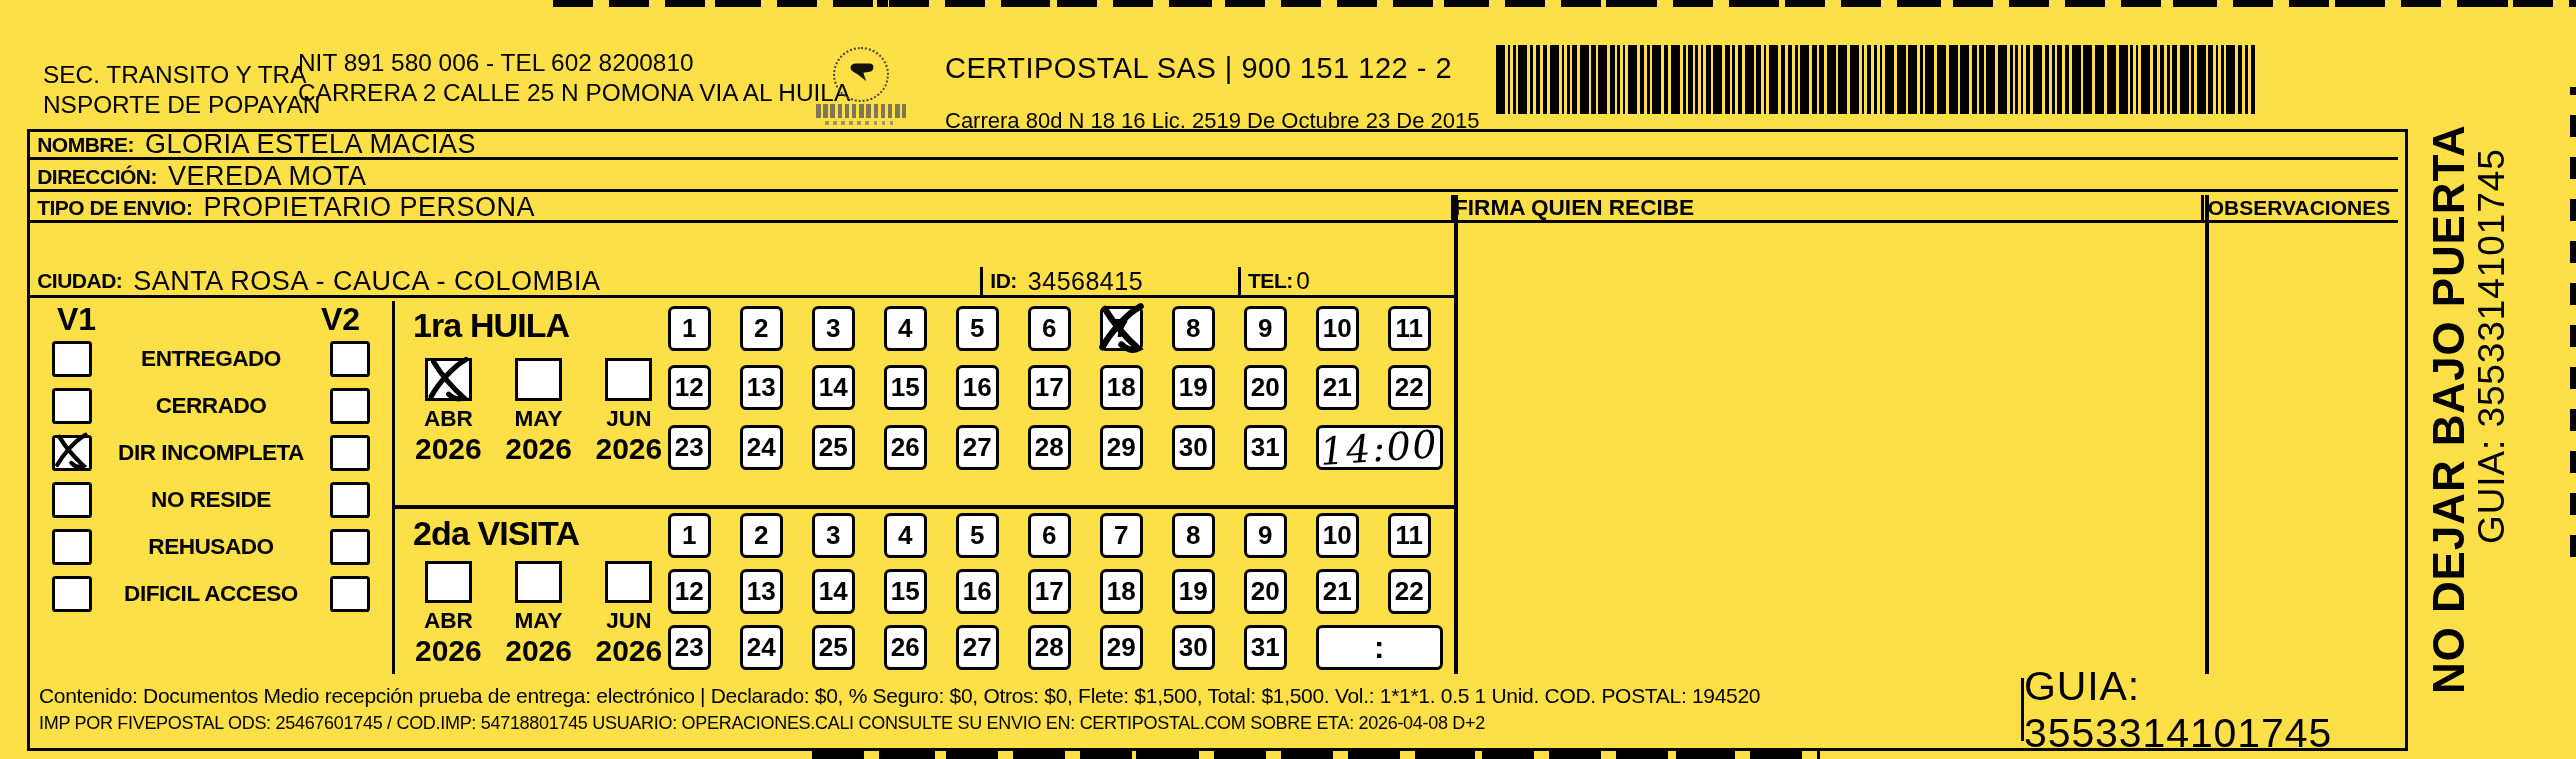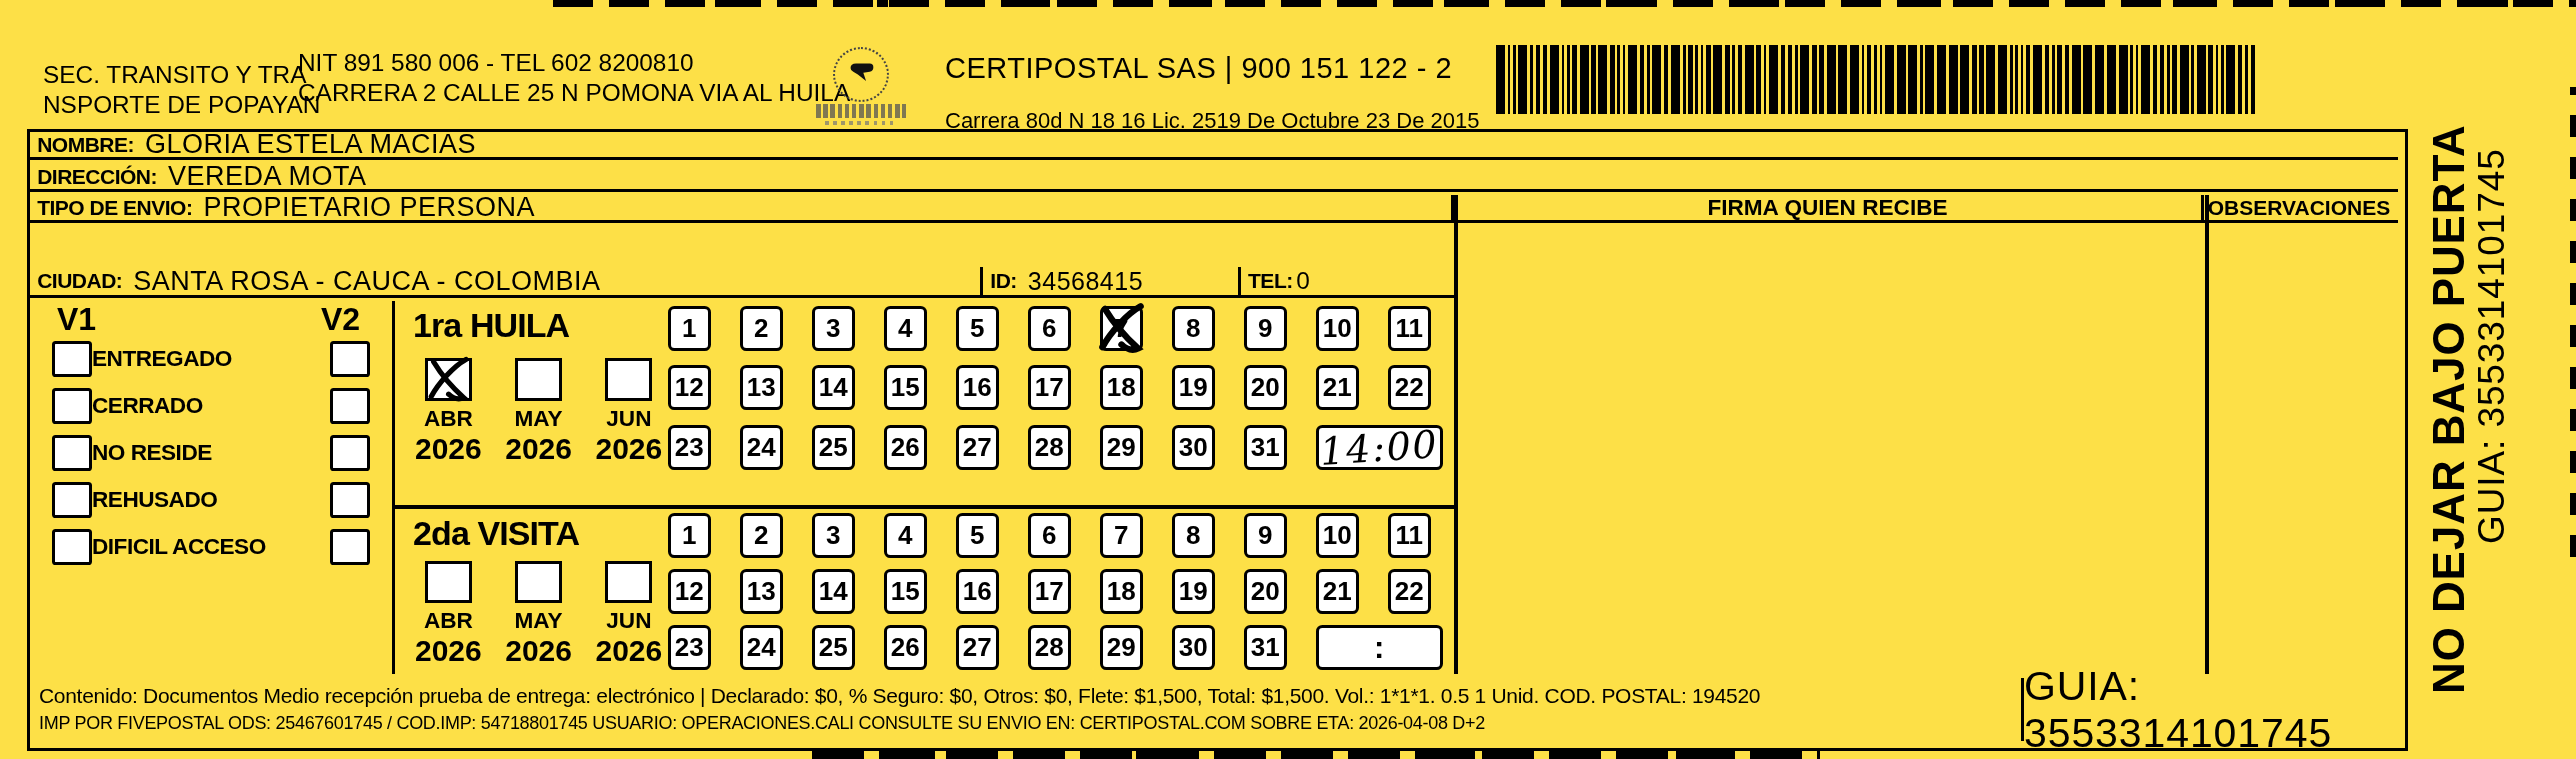--- a/index.html
+++ b/index.html
@@ -38,21 +38,21 @@
   .v-guia{position:absolute;left:2471px;top:544px;transform-origin:0 0;transform:rotate(-90deg);
     font-size:37px;font-weight:400;white-space:nowrap;letter-spacing:0.9px;}
 
   
   .form{position:absolute;left:27px;top:129px;width:2375px;height:616px;border:3.6px solid #000;}
   .row{position:absolute;display:flex;align-items:center;box-sizing:border-box;}
   .r-nombre{left:0;top:0;width:2368px;height:28px;border-bottom:3.6px solid #000;padding-left:7.2px;}
   .r-direccion{left:0;top:32px;width:2368px;height:28px;border-bottom:3.6px solid #000;padding-left:7.2px;}
   .r-band3{left:0;top:63px;width:2368px;height:28px;border-bottom:3.6px solid #000;}
   .c-tipo{width:1424px;height:100%;border-right:3.6px solid #000;box-sizing:border-box;display:flex;align-items:center;padding-left:7.2px;}
-  .c-firmahead{width:750px;height:100%;border-right:3.6px solid #000;box-sizing:border-box;display:flex;align-items:center;justify-content:center;}
+  .c-firmahead{width:750px;height:100%;border-right:3.6px solid #000;box-sizing:border-box;display:flex;align-items:center;}
   .c-obshead{width:190px;height:100%;display:flex;align-items:center;justify-content:center;}
   .r-band4{left:0;top:95px;width:1424px;height:36px;border-bottom:3.6px solid #000;}
   .c-placa{width:224px;height:100%;border-right:3.6px solid #000;box-sizing:border-box;display:flex;align-items:center;padding-left:7.2px;}
   .c-documento{width:776px;height:100%;border-right:3.6px solid #000;box-sizing:border-box;display:flex;align-items:center;padding-left:9px;}
   .c-admision{width:424px;height:100%;display:flex;align-items:center;padding-left:9px;}
   .r-band5{left:0;top:135px;width:1424px;height:31px;border-bottom:3.6px solid #000;}
   .c-ciudad{width:958px;height:100%;border-right:3.6px solid #000;box-sizing:border-box;display:flex;align-items:center;padding-left:7.2px;}
   .c-id{width:259px;height:100%;border-right:3.6px solid #000;box-sizing:border-box;display:flex;align-items:center;padding-left:7.2px;}
   .c-tel{width:207px;height:100%;display:flex;align-items:center;padding-left:7.2px;}
   .lbl{font-weight:bold;font-size:21px;letter-spacing:-0.5px;margin-right:11px;}
@@ -60,21 +60,21 @@
   .divider-v1{position:absolute;left:1424px;top:63px;width:3.6px;height:479px;background:#000;}
   .divider-v2{position:absolute;left:2175px;top:63px;width:3.6px;height:479px;background:#000;}
 
   
   .v1v2{position:absolute;left:0;top:169px;width:362px;height:373px;border-right:3.6px solid #000;box-sizing:content-box;}
   .v1v2 .colhead{position:absolute;top:0;font-size:32px;font-weight:bold;}
   .v1v2 .h1{left:27px;} .v1v2 .h2{left:291px;}
   .chk-rows{position:absolute;left:0;top:34px;width:362px;}
   .chk-row{display:flex;align-items:center;height:47px;padding:0 22px;}
   .chk-box{width:40px;height:36px;border:3.6px solid #000;border-radius:3.6px;box-sizing:border-box;position:relative;flex:0 0 auto;background:#fff;}
-  .chk-label{flex:1;text-align:left;font-weight:bold;font-size:22.6px;letter-spacing:-0.5px;}
+  .chk-label{flex:1;text-align:center;font-weight:bold;font-size:22.6px;letter-spacing:-0.5px;}
   .xmark{position:absolute;left:-3.6px;top:-5.4px;width:120%;height:125%;}
   .xmark path{stroke:#000;stroke-width:4.5px;fill:none;stroke-linecap:round;}
 
   
   .visita-col{position:absolute;left:365px;top:169px;width:257px;height:373px;}
   .visita-sec{position:absolute;left:0;width:257px;}
   .sec1{top:0;height:204px;}
   .sec2{top:208px;height:165px;}
   .divider-sec{position:absolute;left:365px;top:373px;width:1059px;height:3.6px;background:#000;}
   .visita-title{font-size:34px;font-weight:bold;padding:5.4px 0 0 18px;letter-spacing:-0.9px;}
@@ -285,20 +285,30 @@
       <div class="colhead h2">V2</div>
       <div class="chk-rows">
           <div class="chk-row">
             <div class="chk-box"></div>
             <div class="chk-label">ENTREGADO</div>
             <div class="chk-box"></div>
           </div>
           <div class="chk-row">
             <div class="chk-box"></div>
             <div class="chk-label">CERRADO</div>
+            <div class="chk-box"></div>
+          </div>
+          <div class="chk-row">
+            <div class="chk-box">
+              <svg viewBox="0 0 40 40" class="xmark">
+                <path d="M5 35 C 11 24, 24 9, 35 3"></path>
+                <path d="M7 5 C 13 15, 23 27, 33 36 C 29 38, 24 37, 20 33"></path>
+              </svg>
+            </div>
+            <div class="chk-label">DIR INCOMPLETA</div>
             <div class="chk-box"></div>
           </div>
           <div class="chk-row">
             <div class="chk-box"></div>
             <div class="chk-label">NO RESIDE</div>
             <div class="chk-box"></div>
           </div>
           <div class="chk-row">
             <div class="chk-box"></div>
             <div class="chk-label">REHUSADO</div>

